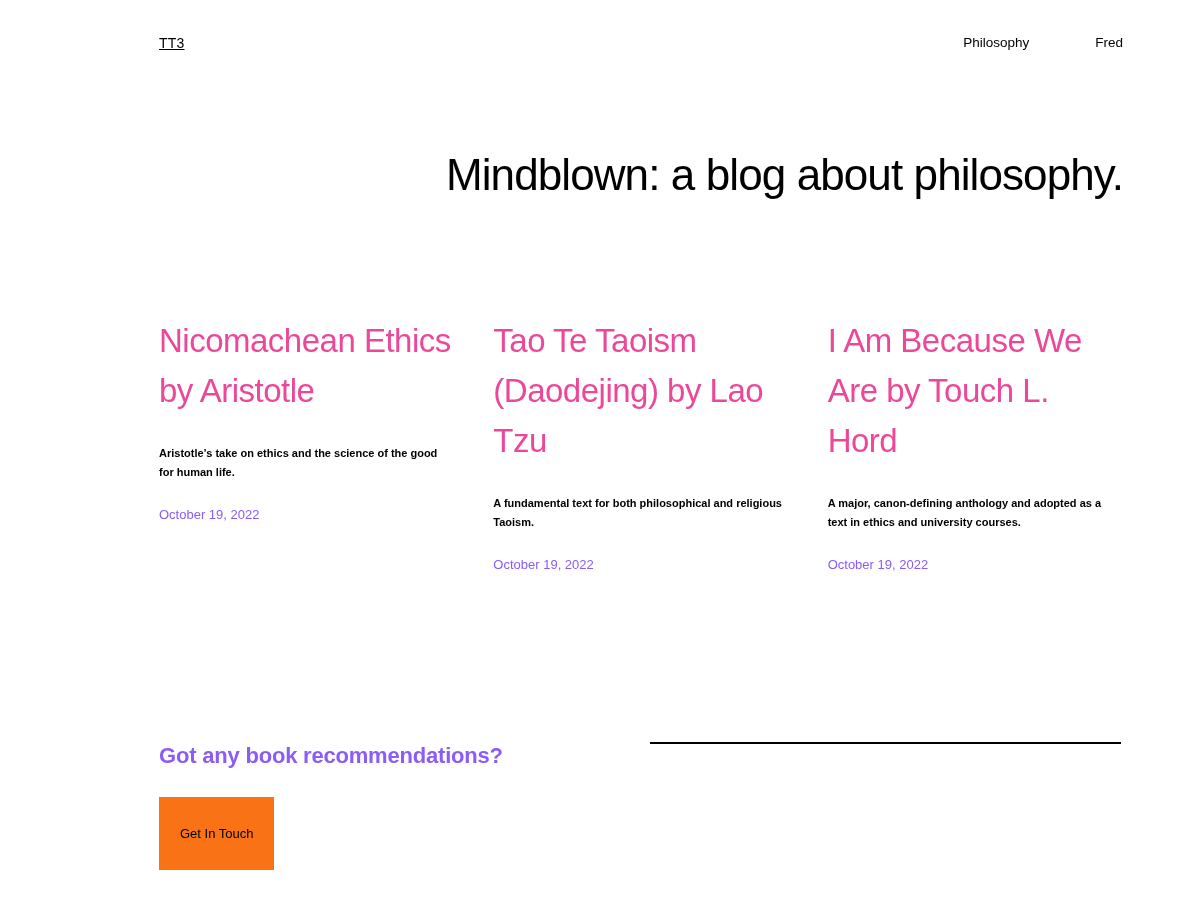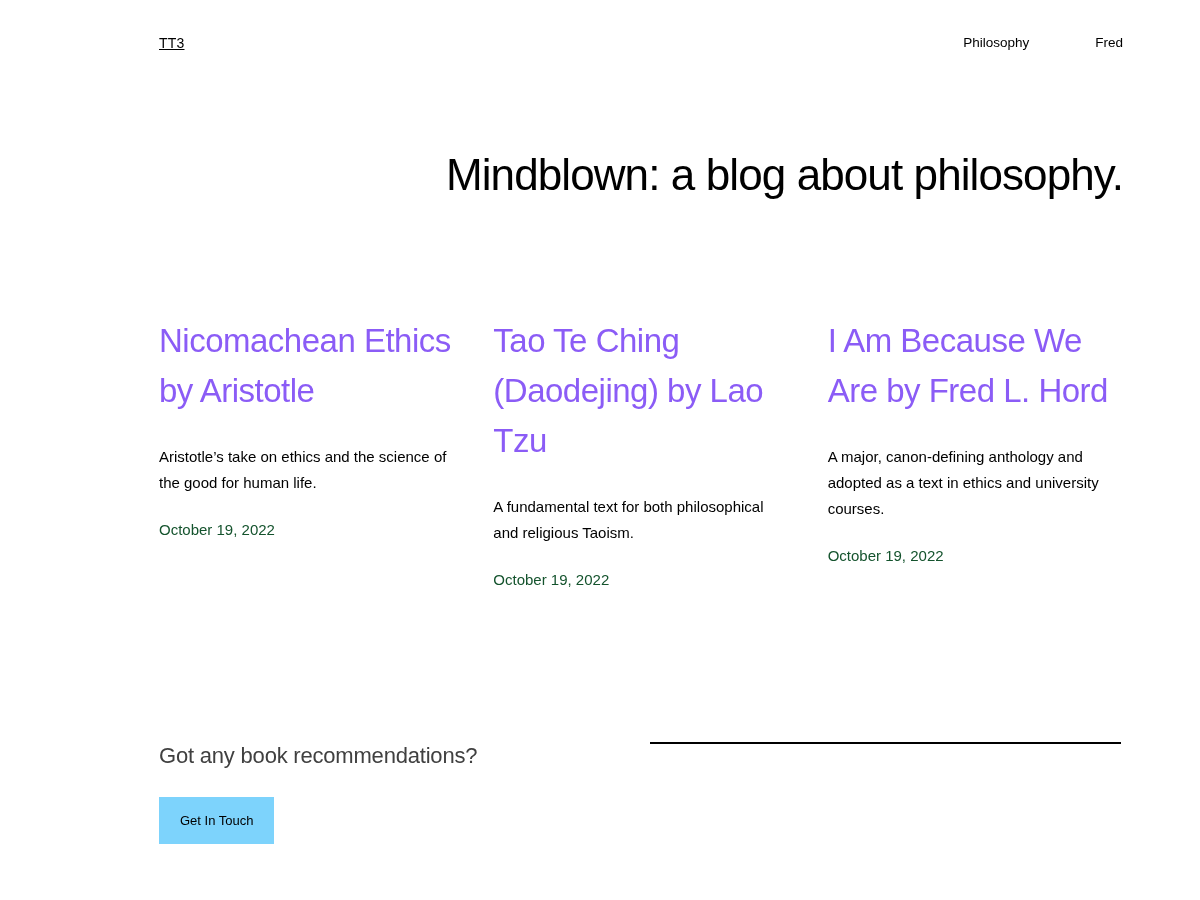--- a/index.html
+++ b/index.html
@@ -77,71 +77,71 @@
     display: grid;
     grid-template-columns: repeat(3, 1fr);
     column-gap: 41px;
   }
   .post { width: 100%; }
   .post-title {
     font-size: 33px;
     font-weight: 400;
     letter-spacing: -0.5px;
     line-height: 1.52;
-    color: #8b5cf6;
+    color: #ec4899;
     margin-bottom: 28px;
   }
   .post-excerpt {
-    font-size: 15px;
-    font-weight: 400;
+    font-size: 11px;
+    font-weight: 700;
     line-height: 1.72;
     color: #000;
     margin-bottom: 26px;
     max-width: 310px;
   }
   .post-date {
-    font-size: 15px;
+    font-size: 13px;
     font-weight: 400;
     line-height: 1;
-    color: #14532d;
+    color: #8b5cf6;
   }
 
   
   .cta-rule {
     position: absolute;
     top: 742px;
     left: 609px;
     width: 471px;
     height: 0;
     border-top: 2px solid #000;
   }
   .cta {
     position: absolute;
     top: 742px;
     left: 118px;
     width: 470px;
   }
   .cta-heading {
     font-size: 22px;
-    font-weight: 400;
+    font-weight: 700;
     letter-spacing: -0.2px;
     line-height: 1.3;
-    color: #404040;
+    color: #8b5cf6;
     margin-bottom: 26px;
   }
   .cta-button {
     display: inline-block;
-    background: #7dd3fc;
+    background: #f97316;
     color: #000;
     border: none;
     font-family: "Liberation Sans", sans-serif;
     font-size: 13px;
     font-weight: 400;
     line-height: 1;
-    padding: 17px 21px;
+    padding: 30px 21px;
     cursor: pointer;
   }
 </style>
 </head>
 <body>
 
 <div class="page">
 
   <header class="site-header">
     <a class="site-title" href="#">TT3</a>
@@ -157,27 +157,27 @@
 
   <section class="posts">
 
     <article class="post">
       <h2 class="post-title">Nicomachean Ethics by Aristotle</h2>
       <p class="post-excerpt">Aristotle’s take on ethics and the science of the good for human life.</p>
       <div class="post-date">October 19, 2022</div>
     </article>
 
     <article class="post">
-      <h2 class="post-title">Tao Te Ching (Daodejing) by Lao Tzu</h2>
+      <h2 class="post-title">Tao Te Taoism (Daodejing) by Lao Tzu</h2>
       <p class="post-excerpt">A fundamental text for both philosophical and religious Taoism.</p>
       <div class="post-date">October 19, 2022</div>
     </article>
 
     <article class="post">
-      <h2 class="post-title">I Am Because We Are by Fred L. Hord</h2>
+      <h2 class="post-title">I Am Because We Are by Touch L. Hord</h2>
       <p class="post-excerpt">A major, canon-defining anthology and adopted as a text in ethics and university courses.</p>
       <div class="post-date">October 19, 2022</div>
     </article>
 
   </section>
 
   <div class="cta-rule"></div>
 
   <section class="cta">
     <h2 class="cta-heading">Got any book recommendations?</h2>

